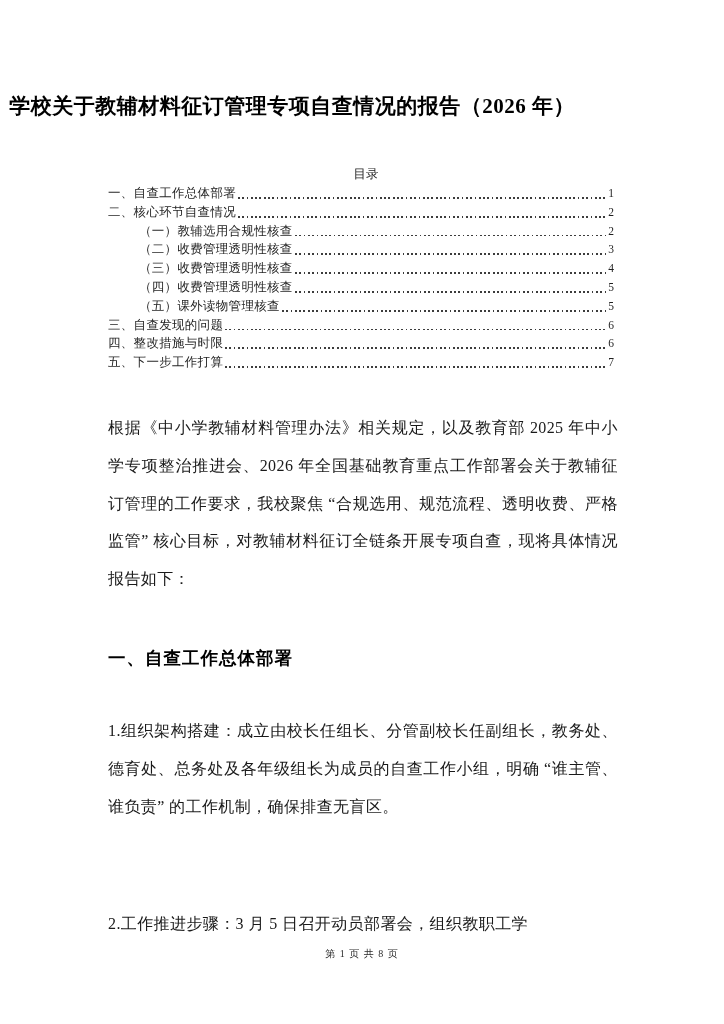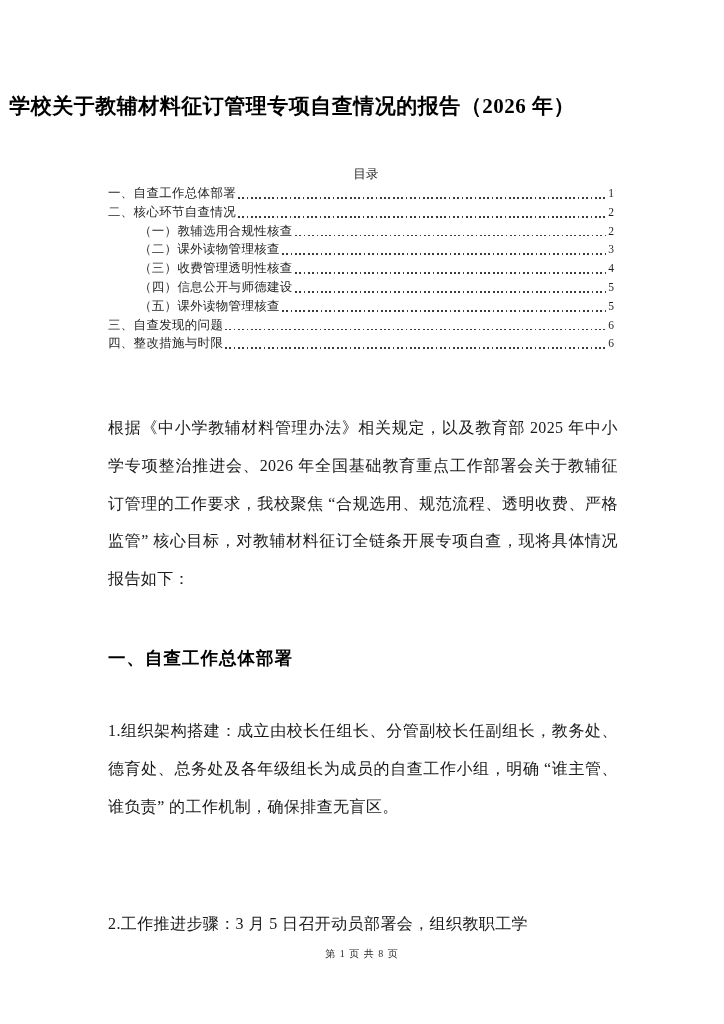--- a/index.html
+++ b/index.html
@@ -139,49 +139,54 @@
       <span class="toc-label">二、核心环节自查情况</span>
       <span class="leader"></span>
       <span class="toc-page">2</span>
     </div>
     <div class="toc-row sub">
       <span class="toc-label">（一）教辅选用合规性核查</span>
       <span class="leader"></span>
       <span class="toc-page">2</span>
     </div>
     <div class="toc-row sub">
-      <span class="toc-label">（二）课外读物管理核查</span>
+      <span class="toc-label">（二）收费管理透明性核查</span>
       <span class="leader"></span>
       <span class="toc-page">3</span>
     </div>
     <div class="toc-row sub">
       <span class="toc-label">（三）收费管理透明性核查</span>
       <span class="leader"></span>
       <span class="toc-page">4</span>
     </div>
     <div class="toc-row sub">
-      <span class="toc-label">（四）信息公开与师德建设</span>
+      <span class="toc-label">（四）收费管理透明性核查</span>
       <span class="leader"></span>
       <span class="toc-page">5</span>
     </div>
     <div class="toc-row sub">
       <span class="toc-label">（五）课外读物管理核查</span>
       <span class="leader"></span>
       <span class="toc-page">5</span>
     </div>
     <div class="toc-row">
       <span class="toc-label">三、自查发现的问题</span>
       <span class="leader"></span>
       <span class="toc-page">6</span>
     </div>
     <div class="toc-row">
       <span class="toc-label">四、整改措施与时限</span>
       <span class="leader"></span>
       <span class="toc-page">6</span>
     </div>
+    <div class="toc-row">
+      <span class="toc-label">五、下一步工作打算</span>
+      <span class="leader"></span>
+      <span class="toc-page">7</span>
+    </div>
   </nav>
 
   <p class="body-par par-intro">根据《中小学教辅材料管理办法》相关规定，以及教育部 2025 年中小学专项整治推进会、2026 年全国基础教育重点工作部署会关于教辅征订管理的工作要求，我校聚焦 “合规选用、规范流程、透明收费、严格监管” 核心目标，对教辅材料征订全链条开展专项自查，现将具体情况报告如下：</p>
 
   <h2 class="section-heading">一、自查工作总体部署</h2>
 
   <p class="body-par par-1">1.组织架构搭建：成立由校长任组长、分管副校长任副组长，教务处、德育处、总务处及各年级组长为成员的自查工作小组，明确 “谁主管、谁负责” 的工作机制，确保排查无盲区。</p>
 
   <p class="body-par par-2">2.工作推进步骤：3 月 5 日召开动员部署会，组织教职工学</p>
 

